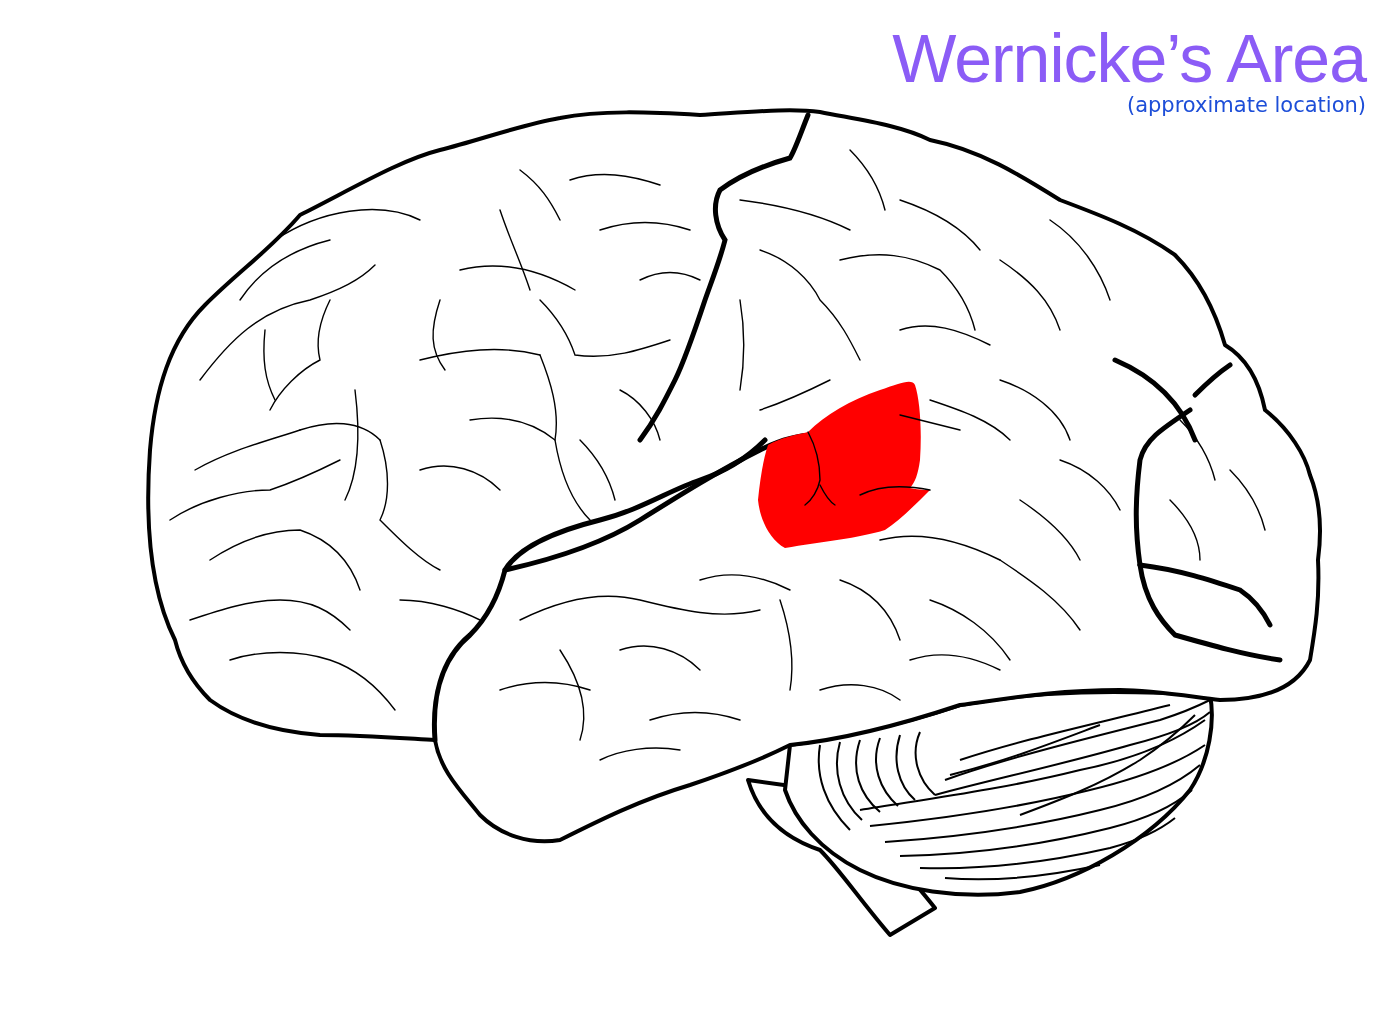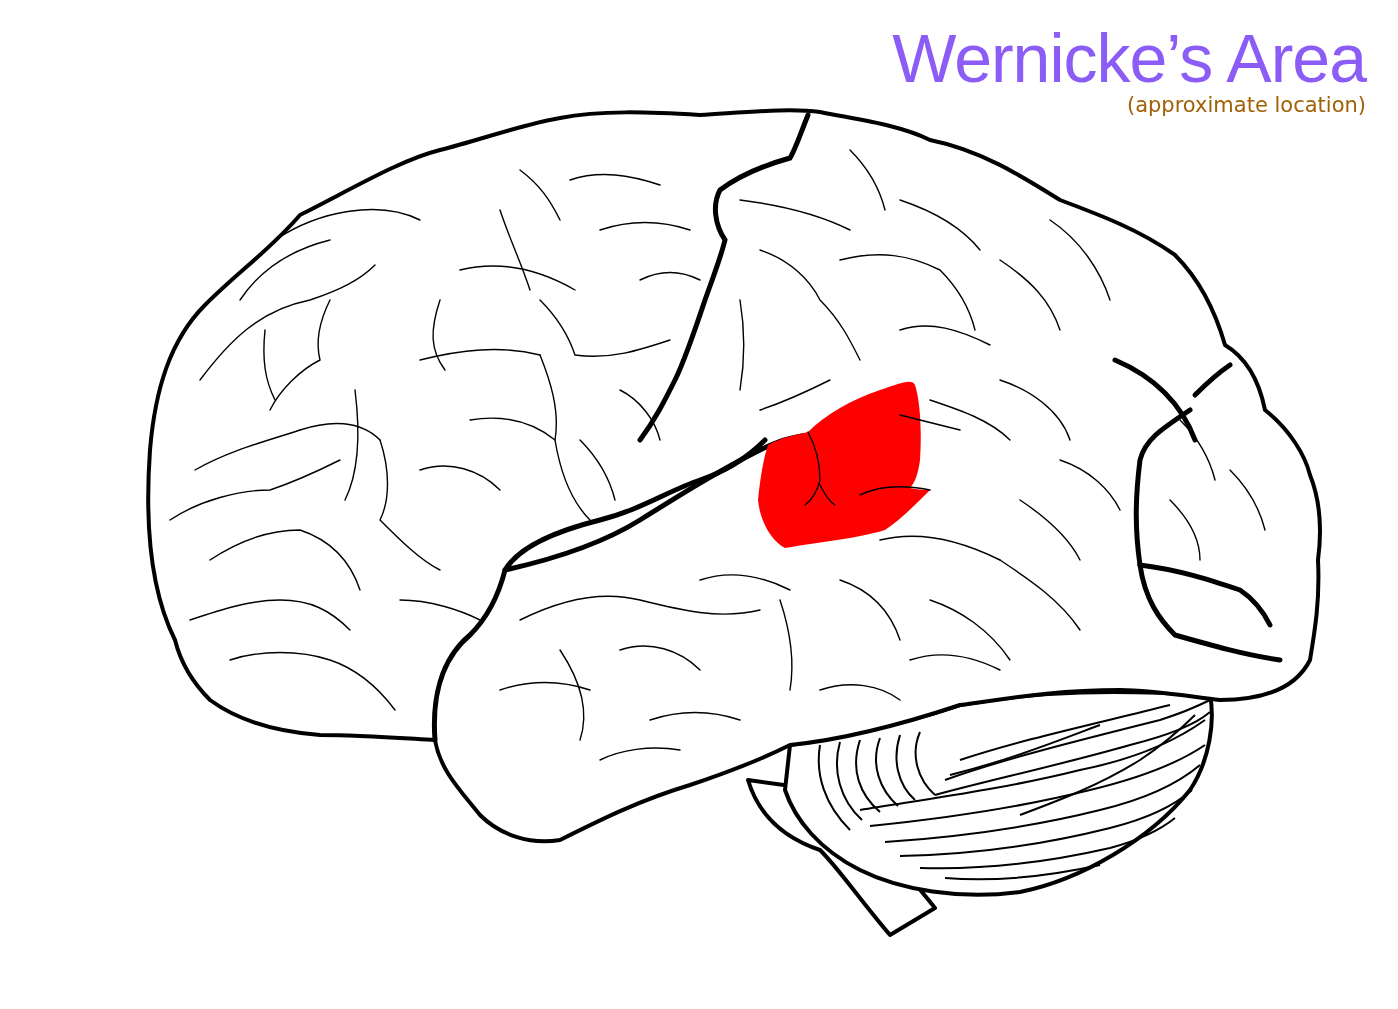--- a/index.html
+++ b/index.html
@@ -1,18 +1,18 @@
 <!DOCTYPE html>
 <html><head>
 <meta charset="utf-8">
 <style>
   html,body{margin:0;padding:0;background:#ffffff;}
   body{width:1398px;height:1009px;position:relative;overflow:hidden;font-family:"DejaVu Sans",sans-serif;}
   .title{position:absolute;right:32px;top:18px;color:#8b5cf6;font-size:68px;line-height:80px;font-family:Liberation Sans, sans-serif;letter-spacing:-1px;white-space:nowrap;}
-  .subtitle{position:absolute;right:32px;top:92px;color:#a16207;font-size:21px;line-height:26px;font-family:"DejaVu Sans",sans-serif;white-space:nowrap;}
+  .subtitle{position:absolute;right:32px;top:92px;color:#1d4ed8;font-size:21px;line-height:26px;font-family:"DejaVu Sans",sans-serif;white-space:nowrap;}
   svg{position:absolute;left:0;top:0;}
   .outline{fill:#fff;stroke:#000;stroke-width:4;stroke-linejoin:round;}
   .sulcus{fill:none;stroke:#000;stroke-width:5;stroke-linecap:round;}
   .gyrus{fill:none;stroke:#000;stroke-width:1.4;stroke-linecap:round;}
   .cere{fill:none;stroke:#000;stroke-width:2;}
 </style>
 </head>
 <body>
 
 <div class="title">Wernicke’s Area</div>

